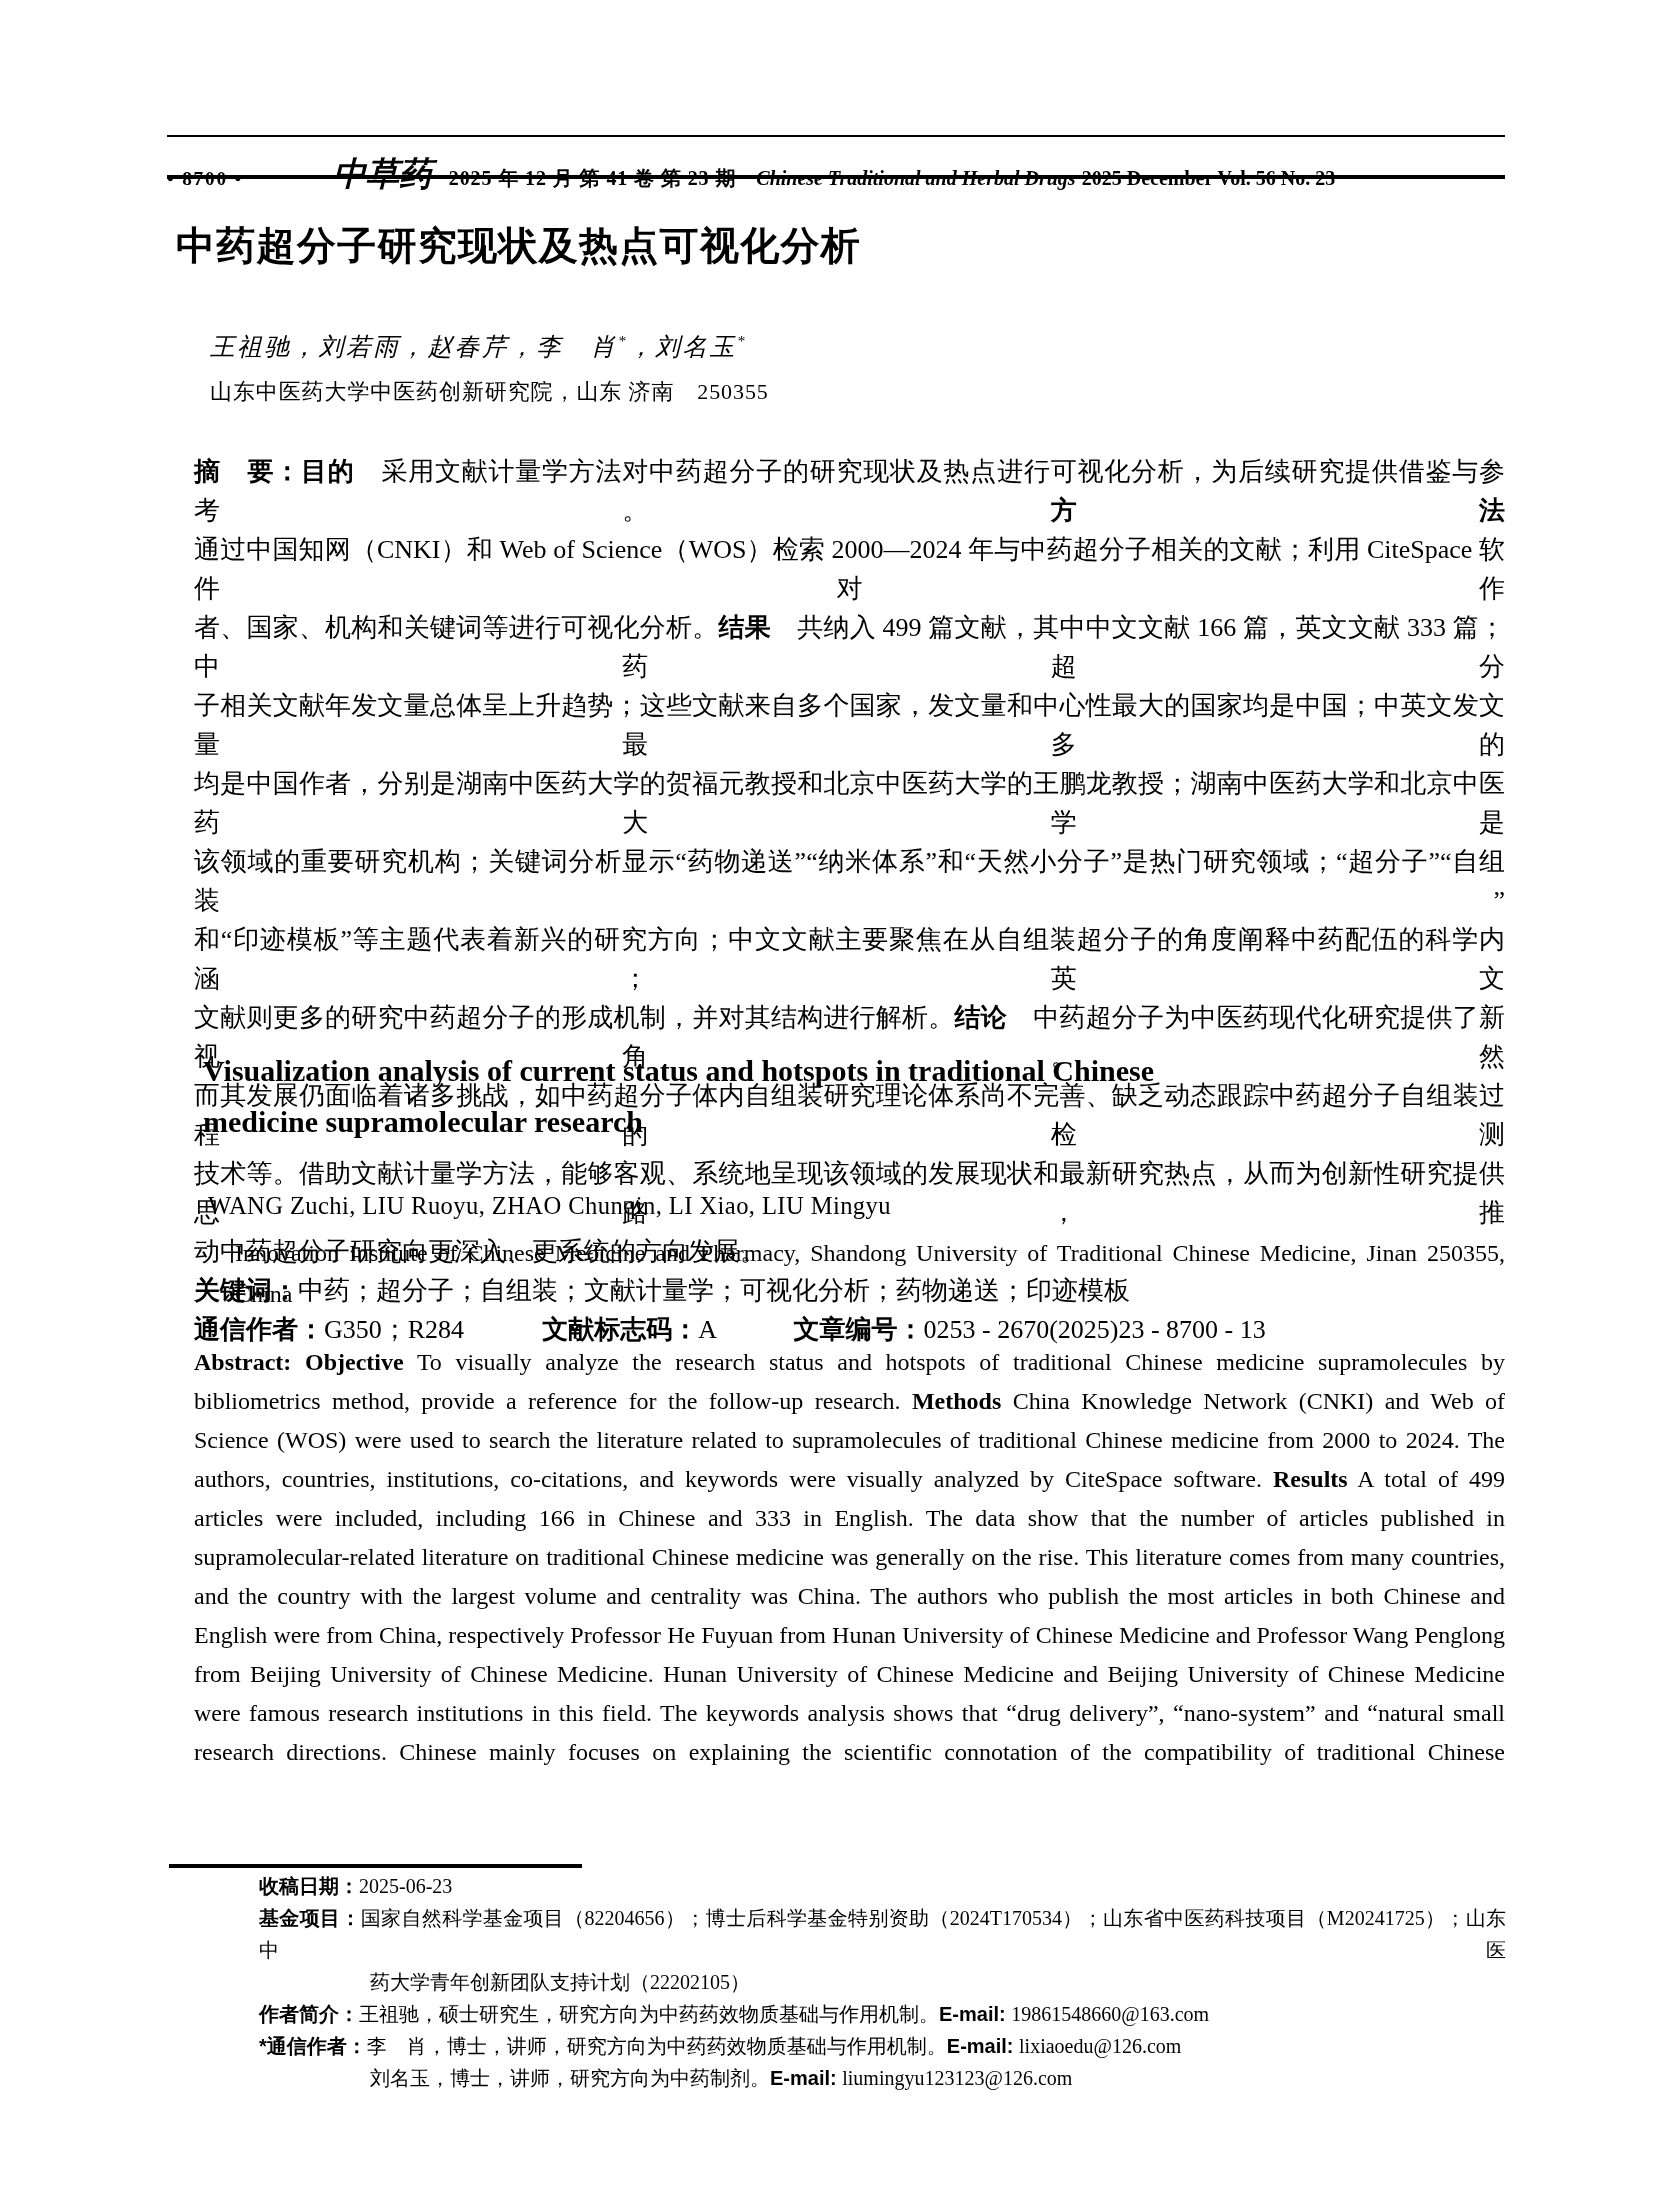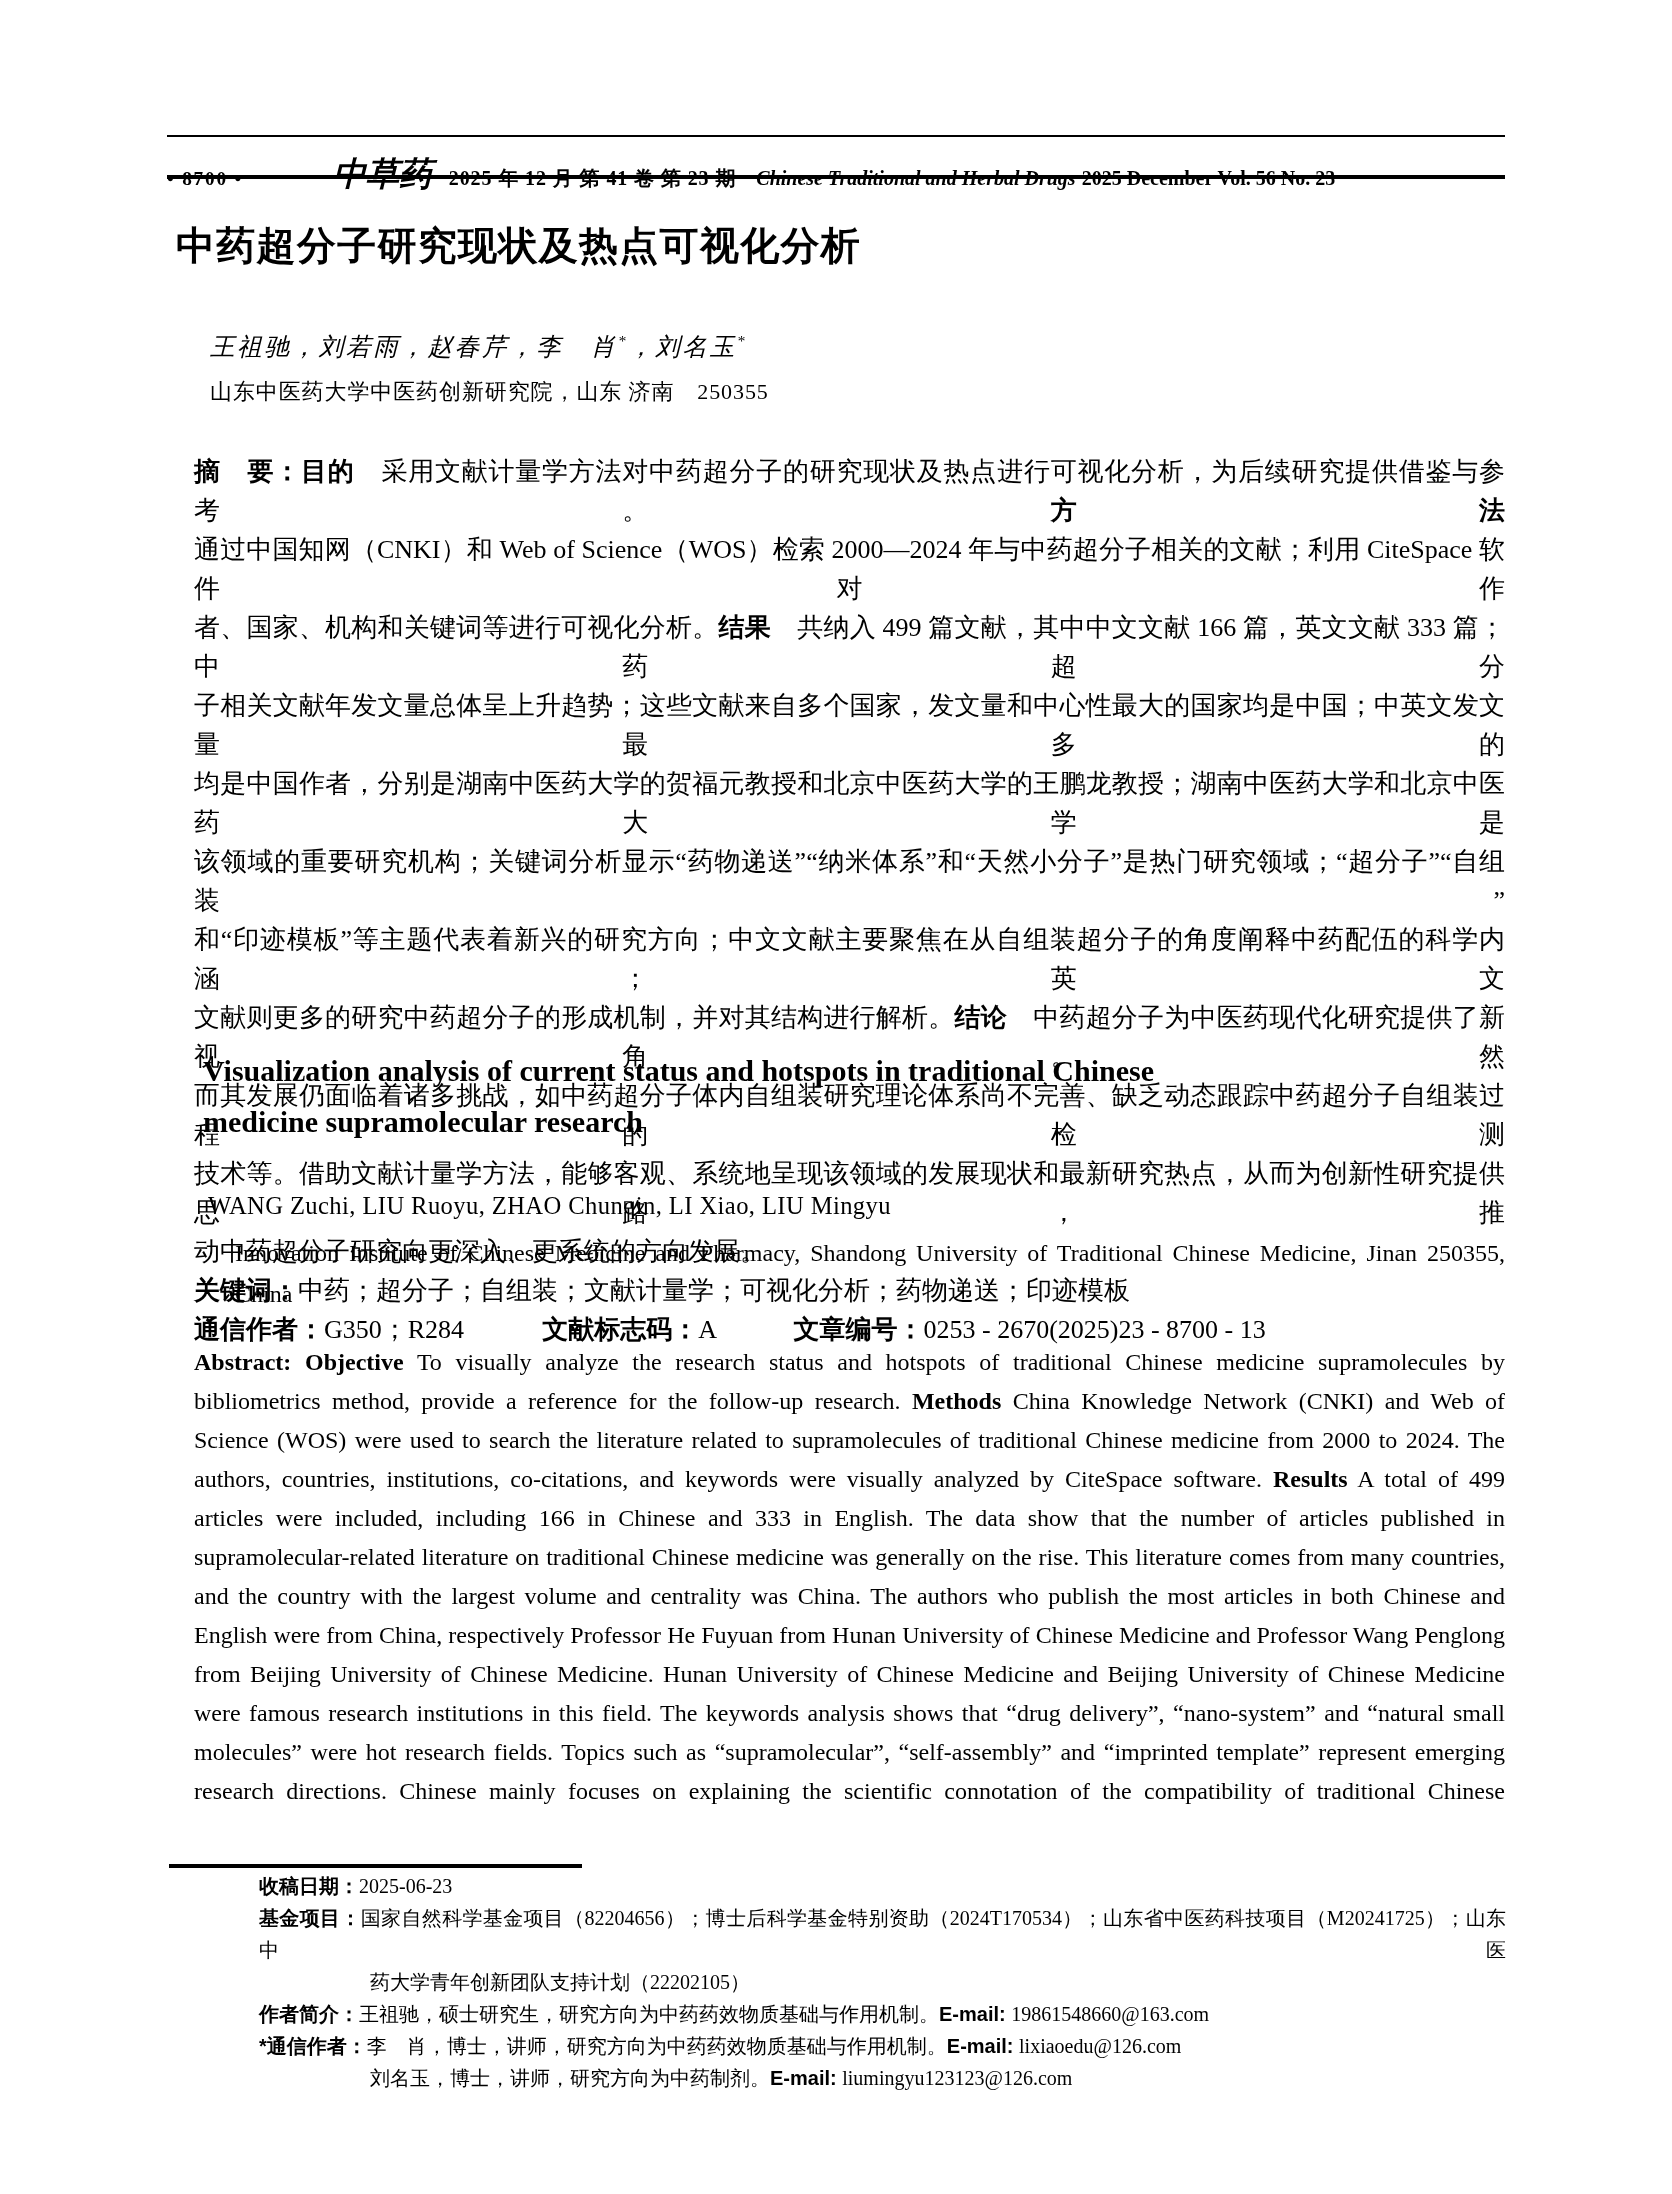--- a/index.html
+++ b/index.html
@@ -98,21 +98,20 @@
       <div class="ln jl"><span class="b">Abstract: Objective</span><span>  To visually analyze the research status and hotspots of traditional Chinese medicine supramolecules by</span></div>
       <div class="ln jl"><span>bibliometrics method, provide a reference for the follow-up research. </span><span class="b">Methods</span><span>  China Knowledge Network (CNKI) and Web of</span></div>
       <div class="ln jl"><span>Science (WOS) were used to search the literature related to supramolecules of traditional Chinese medicine from 2000 to 2024. The</span></div>
       <div class="ln jl"><span>authors, countries, institutions, co-citations, and keywords were visually analyzed by CiteSpace software. </span><span class="b">Results</span><span>  A total of 499</span></div>
       <div class="ln jl"><span>articles were included, including 166 in Chinese and 333 in English. The data show that the number of articles published in</span></div>
       <div class="ln jl"><span>supramolecular-related literature on traditional Chinese medicine was generally on the rise. This literature comes from many countries,</span></div>
       <div class="ln jl"><span>and the country with the largest volume and centrality was China. The authors who publish the most articles in both Chinese and</span></div>
       <div class="ln jl"><span>English were from China, respectively Professor He Fuyuan from Hunan University of Chinese Medicine and Professor Wang Penglong</span></div>
       <div class="ln jl"><span>from Beijing University of Chinese Medicine. Hunan University of Chinese Medicine and Beijing University of Chinese Medicine</span></div>
       <div class="ln jl"><span>were famous research institutions in this field. The keywords analysis shows that “drug delivery”, “nano-system” and “natural small</span></div>
-      <div class="ln jl"><span>molecules” were hot research fields. Topics such as “supramolecular”, “self-assembly” and “imprinted template” represent emerging</span></div>
       <div class="ln jl"><span>research directions. Chinese mainly focuses on explaining the scientific connotation of the compatibility of traditional Chinese</span></div>
     </div>
 
   <div class="abs fn-rule"></div>
 
   <div class="abs fn-block">
       <div class="ln "><span class="b">收稿日期：</span><span>2025-06-23</span></div>
       <div class="ln jl"><span class="b">基金项目：</span><span>国家自然科学基金项目（82204656）；博士后科学基金特别资助（2024T170534）；山东省中医药科技项目（M20241725）；山东中医</span></div>
       <div class="ln ind"><span>药大学青年创新团队支持计划（22202105）</span></div>
       <div class="ln "><span class="b">作者简介：</span><span>王祖驰，硕士研究生，研究方向为中药药效物质基础与作用机制。</span><span class="eb b">E-mail: </span><span>19861548660@163.com</span></div>

